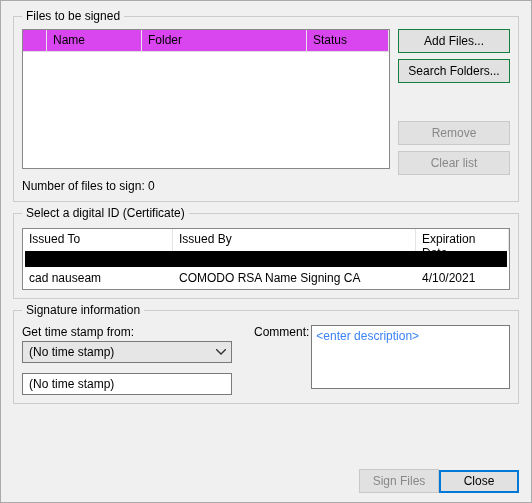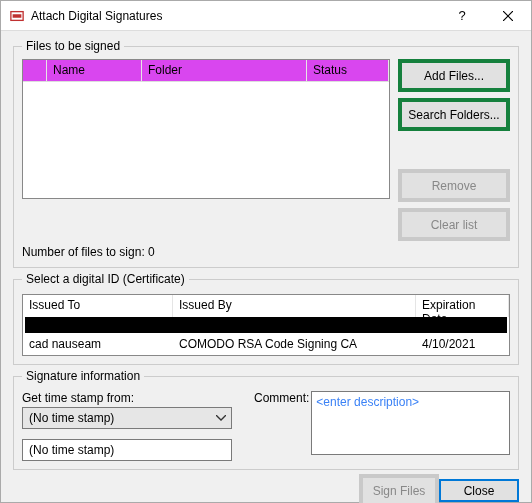--- a/index.html
+++ b/index.html
@@ -81,22 +81,22 @@
   .col-folder { width: 165px; }
   .col-status { flex: 1; }
   .side-buttons {
     width: 112px;
     display: flex;
     flex-direction: column;
     gap: 6px;
   }
   .side-buttons .spacer { flex: 1; min-height: 26px; }
   .btn-std {
-    height: 33px;
-    border: 4px solid #15803d;
+    height: 24px;
+    border: 1px solid #15803d;
     background: #e1e1e1;
     font-size: 12px;
     padding: 0 6px;
     display: flex;
     align-items: center;
     justify-content: center;
     color: #000;
     width: 100%;
   }
   .btn-std.disabled {
@@ -184,36 +184,20 @@
     align-items: center;
     padding: 0 12px;
   }
   .footer .btn-std { width: 80px; }
   .btn-std.primary { border: 2px solid #0078d7; background: #e1e1e1; padding: 0 4px; height: 23px; }
 </style>
 </head>
 <body>
 
 <div class="window">
-  <div class="titlebar">
-    <span class="icon">
-      <svg viewBox="0 0 16 16" width="14" height="14">
-        <rect x="1" y="3" width="14" height="10" fill="#fff" stroke="#c03030" stroke-width="1.5"></rect>
-        <rect x="3" y="6" width="10" height="4" fill="#c03030"></rect>
-      </svg>
-    </span>
-    <span class="title">Attach Digital Signatures</span>
-    <div class="btn">?</div>
-    <div class="btn close">
-      <svg viewBox="0 0 10 10">
-        <line x1="0" y1="0" x2="10" y2="10" stroke="#000" stroke-width="1.2"></line>
-        <line x1="10" y1="0" x2="0" y2="10" stroke="#000" stroke-width="1.2"></line>
-      </svg>
-    </div>
-  </div>
 
   <div class="content">
 
     <fieldset>
       <legend>Files to be signed</legend>
       <div class="files-row">
         <div class="list-pane">
           <div class="list-header">
             <div class="col col-check"></div>
             <div class="col col-name">Name</div>
@@ -238,21 +222,21 @@
       <legend>Select a digital ID (Certificate)</legend>
       <div class="cert-table">
         <div class="cert-header">
           <div class="col col-issued-to">Issued To</div>
           <div class="col col-issued-by">Issued By</div>
           <div class="col col-exp">Expiration Date</div>
         </div>
         <div class="cert-sel"></div>
         <div class="cert-row">
           <div class="cell col-issued-to">cad nauseam</div>
-          <div class="cell col-issued-by">COMODO RSA Code Signing CA</div>
+          <div class="cell col-issued-by">COMODO RSA Name Signing CA</div>
           <div class="cell col-exp">4/10/2021</div>
         </div>
       </div>
     </fieldset>
 
     <fieldset>
       <legend>Signature information</legend>
       <div class="sig-grid">
         <div class="sig-left">
           <div class="label">Get time stamp from:</div>

